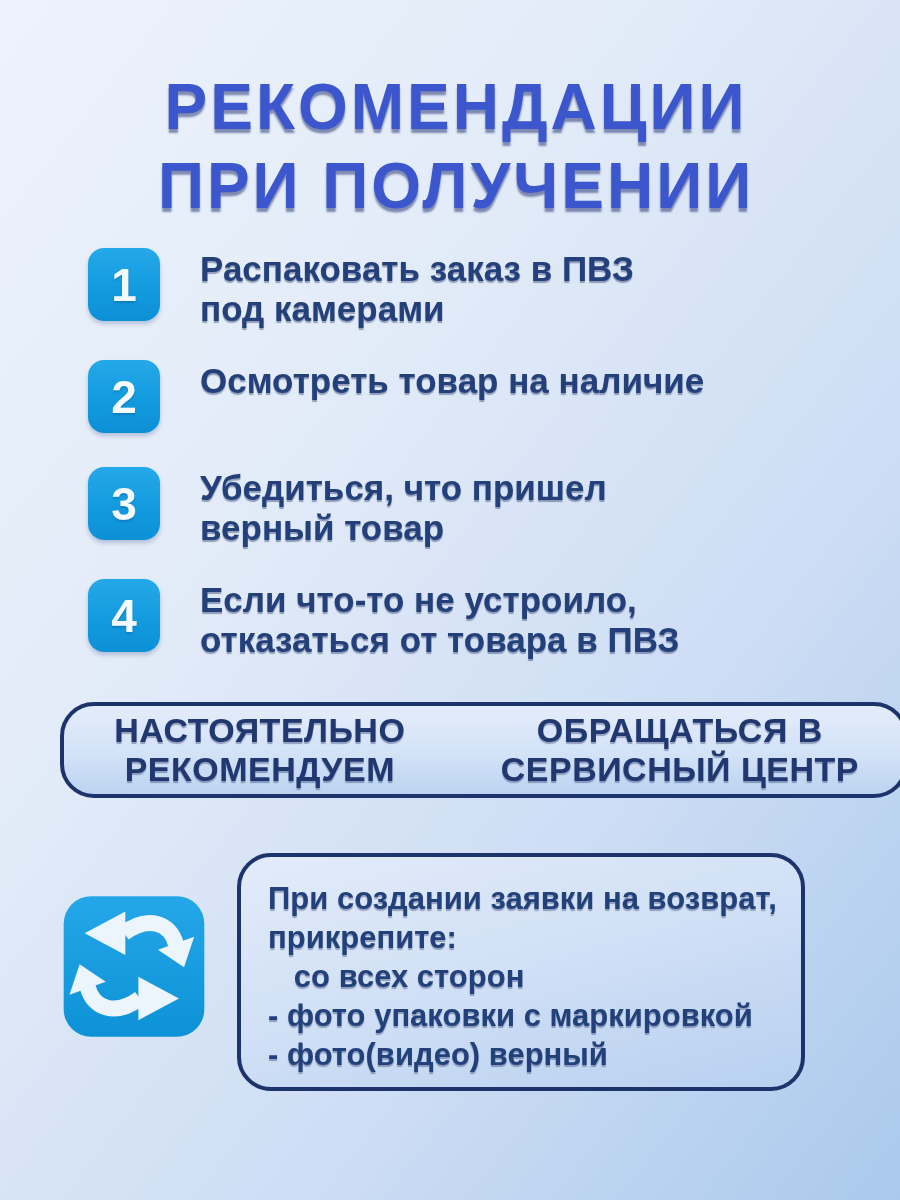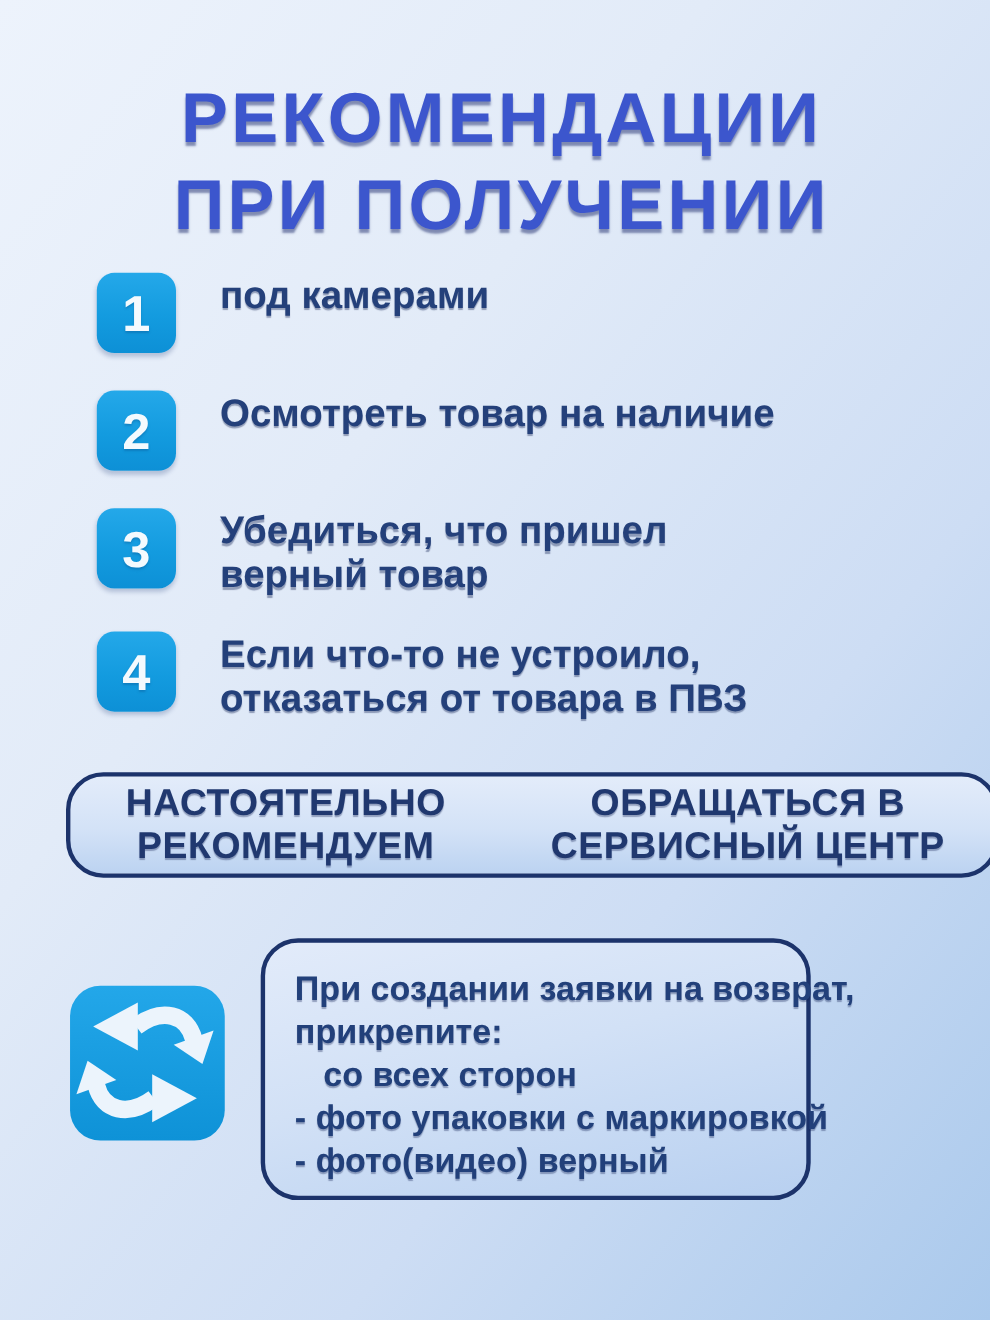--- a/index.html
+++ b/index.html
@@ -56,21 +56,21 @@
     font-weight:800;
     font-size:34px;
     line-height:39px;
     letter-spacing:0.5px;
     text-align:center;
     text-shadow:0 2px 1px rgba(14,30,80,0.35);
   }
   
   .exchange-icon{position:absolute;left:61px;top:894px;width:146px;height:145px;}
   .return-box{
-    position:absolute;left:237px;top:853px;width:500px;height:238px;
+    position:absolute;left:237px;top:853px;width:568px;height:238px;
     box-sizing:border-box;
     border:4px solid #1c336b;
     border-radius:34px;
     background:linear-gradient(165deg,#e2ebfa 0%,#d2e1f6 45%,#b8d0f0 100%);
     padding:22px 18px 0 27px;
     color:#22407a;
     font-weight:800;
     font-size:31px;
     line-height:39px;
     text-shadow:0 2px 1px rgba(14,30,80,0.35);
@@ -85,20 +85,21 @@
   <div class="title">
     <div>РЕКОМЕНДАЦИИ</div>
     <div>ПРИ ПОЛУЧЕНИИ</div>
   </div>
 
   <div class="steps">
 
     <div class="step">
       <div class="step-tile">1</div>
       <div class="step-text">
+        <div>Распаковать заказ в ПВЗ</div>
         <div>под камерами</div>
       </div>
     </div>
 
     <div class="step">
       <div class="step-tile">2</div>
       <div class="step-text">
         <div>Осмотреть товар на наличие</div>
       </div>
     </div>

